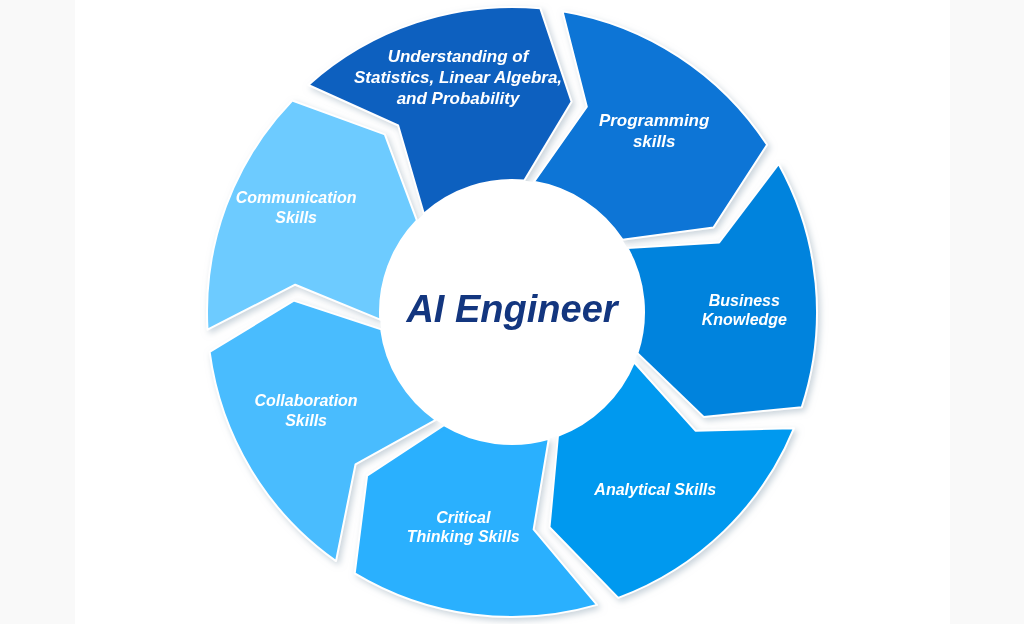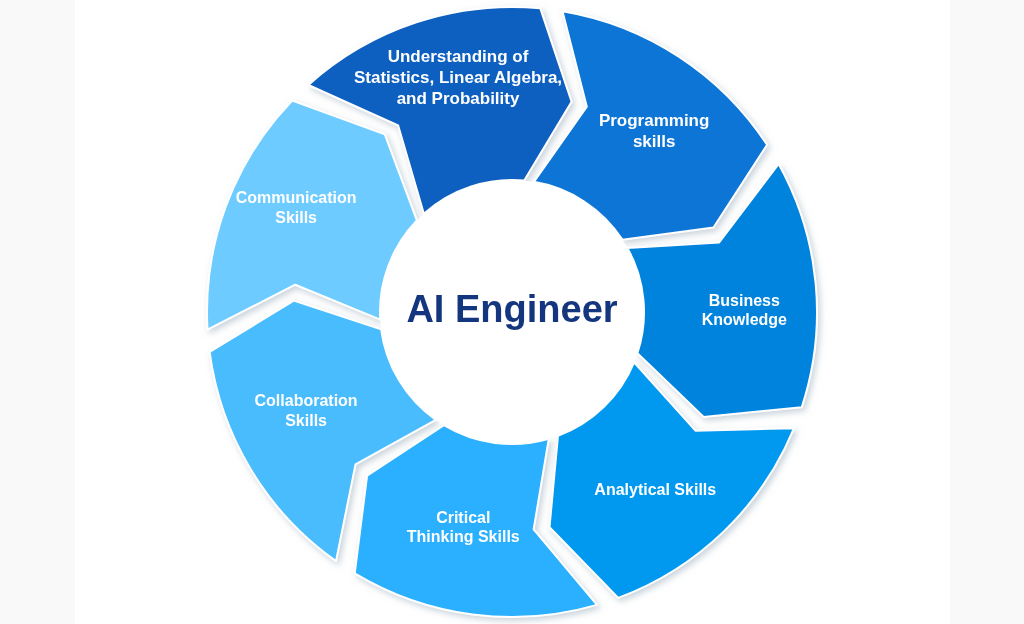--- a/index.html
+++ b/index.html
@@ -28,20 +28,21 @@
   }
   .side-band.left  { left: 0;   width: 75px; }
   .side-band.right { right: 0;  width: 74px; }
 
   #wheel-wrap {
     position: absolute;
     left: 0;
     top: 0;
     width: 1024px;
     height: 541px;
+    font-style: italic;
   }
   svg#wheel {
     display: block;
     width: 1024px;
     height: 624px;
   }
   .seg-path {
     stroke: #ffffff;
     stroke-width: 2;
     stroke-linejoin: round;

